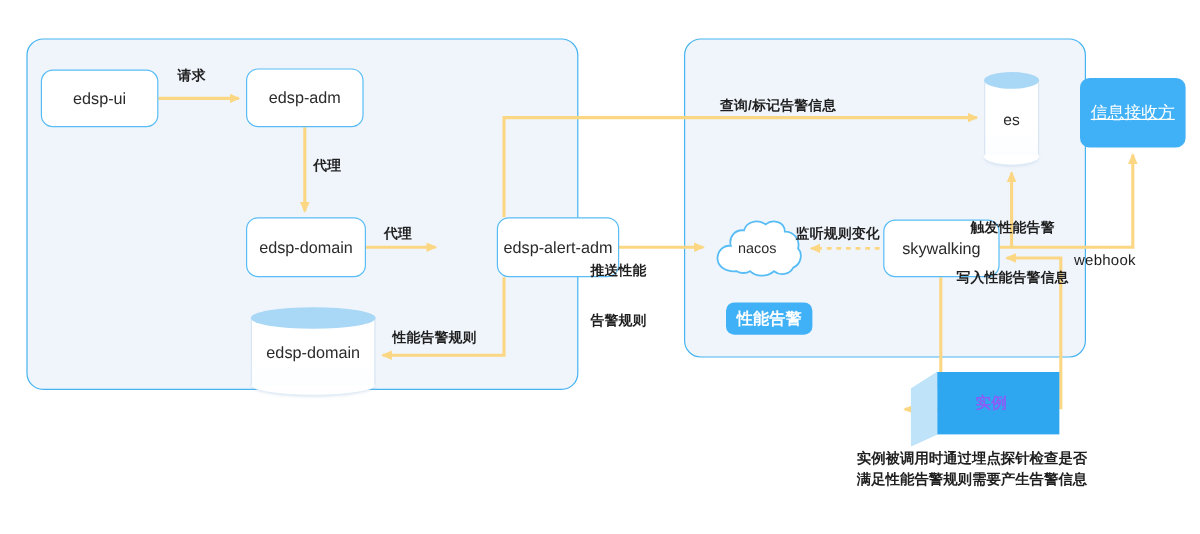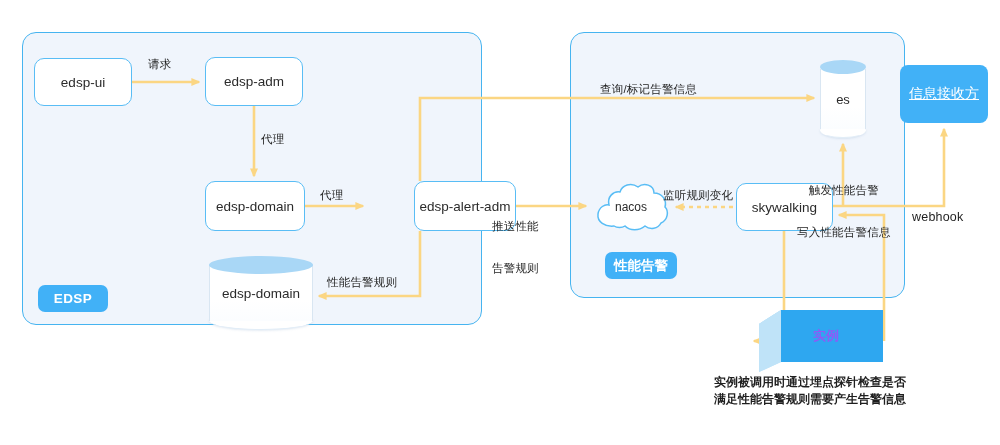--- a/index.html
+++ b/index.html
@@ -111,40 +111,40 @@
     position:absolute;left:22px;top:0;width:90px;height:52px;
     display:flex;align-items:center;justify-content:center;
     color:#8b5cf6;font-size:13px;font-weight:bold;z-index:4;
   }
 
   
   .elabel{
     position:absolute;
     font-size:11.5px;
     color:#1f1f1f;
-    font-weight:normal;
+    font-weight:bold;
     white-space:pre;
     line-height:14px;
     letter-spacing:.2px;
   }
   .caption{
     position:absolute;left:714px;top:374px;width:280px;
     font-size:12px;color:#1f1f1f;line-height:17px;
     font-weight:bold;white-space:pre-line;
   }
 
   .l-qingqiu   {left:148px;top:57px;}
   .l-dailiA    {left:261px;top:132px;}
   .l-dailiB    {left:320px;top:188px;}
   .l-rule      {left:327px;top:275px;}
   .l-push      {left:492px;top:191px;text-align:center;}
   .l-query     {left:600px;top:82px;}
   .l-listen    {left:663px;top:188px;}
   .l-trigger   {left:797px;top:155px;text-align:center;}
-  .l-webhook   {left:895px;top:210px;font-weight:normal;font-size:12.5px;margin-left:17px;}
+  .l-webhook   {left:895px;top:210px;font-weight:normal;font-size:12.5px;}
 </style>
 </head>
 <body>
 
 <div id="stage">
 
   <div class="panel panel-left"></div>
   <div class="panel panel-right"></div>
 
   <svg id="wires" viewBox="0 0 1000 445">
@@ -232,23 +232,20 @@
     <svg width="124" height="62" viewBox="0 0 124 62">
       <polygon points="0,14 22,0 124,0 102,14" fill="#a8d8f5"></polygon>
       <polygon points="0,14 22,0 22,52 0,62" fill="#bfe3f8"></polygon>
       <rect x="22" y="0" width="102" height="52" fill="#2ea7f0"></rect>
       <polygon points="0,14 22,0 22,52 0,62" fill="#bfe3f8"></polygon>
       <polygon points="0,14 102,14 102,62 0,62" fill="#bfe3f8" opacity="0"></polygon>
     </svg>
     <div class="lab">实例</div>
   </div>
 
-  <div class="chip chip-edsp">
-    <span>EDSP</span>
-  </div>
   <div class="chip chip-perf">
     <span>性能告警</span>
   </div>
 
   <div class="elabel l-qingqiu">请求</div>
   <div class="elabel l-dailiA">代理</div>
   <div class="elabel l-dailiB">代理</div>
   <div class="elabel l-rule">性能告警规则</div>
 
   <div class="elabel l-push">

